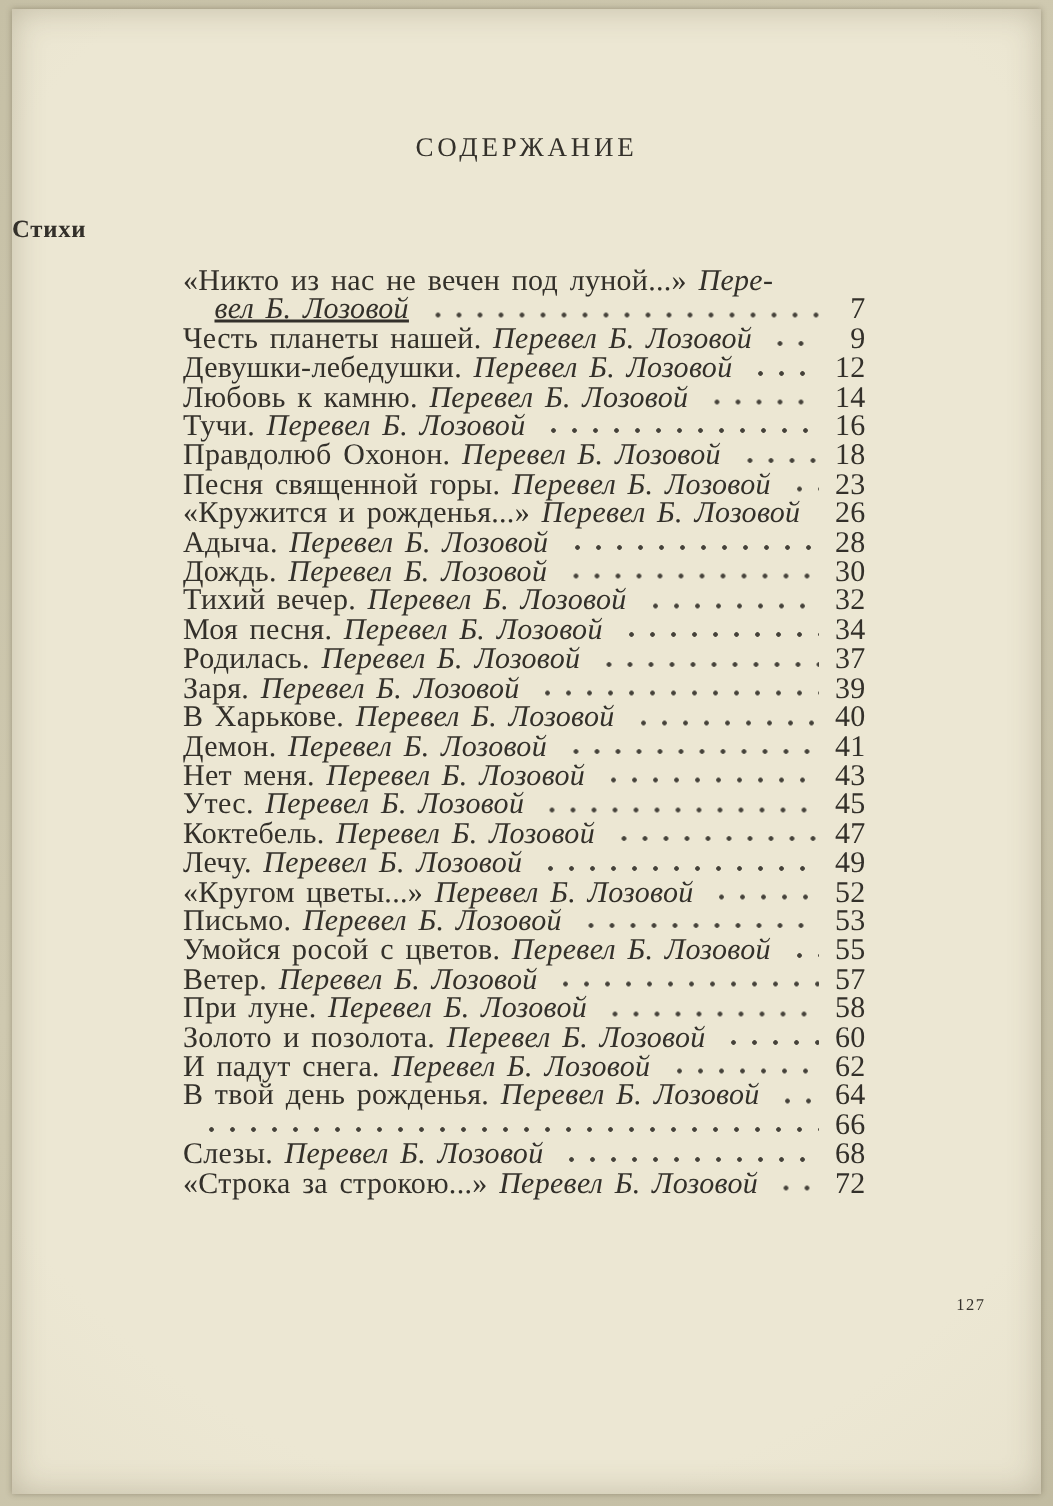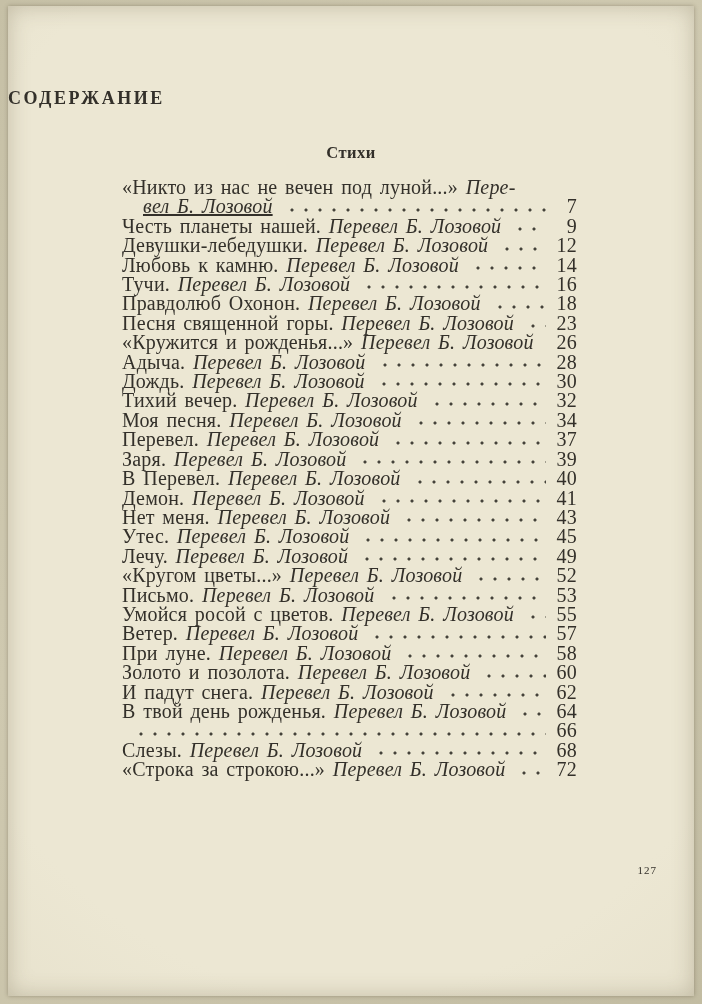--- a/index.html
+++ b/index.html
@@ -15,27 +15,26 @@
     background:linear-gradient(135deg,#c6c0a6 0%,#cfc9b0 40%,#c2bca2 100%);
   }
   .page{
     position:absolute;top:6px;left:8px;right:8px;bottom:8px;
     background:radial-gradient(ellipse 120% 100% at 50% 45%,#ece7d3 55%,#e3ddc7 85%,#d4ceb5 100%);
     box-shadow:inset 0 0 22px rgba(90,80,50,.28), 0 0 4px rgba(60,50,30,.35);
     color:#33302a;
   }
   .heading{
     position:absolute;top:82px;left:0;right:0;
-    text-align:left;
-    font-size:18px;font-weight:bold;letter-spacing:2.5px;
+    text-align:center;
+    font-size:18px;font-weight:normal;letter-spacing:2.5px;
     margin:0;
   }
   .section-title{
     position:absolute;top:137px;left:0;right:0;
-    text-align:center;
     font-size:16.5px;font-weight:bold;letter-spacing:0.5px;
     margin:0;
   }
   .toc{
     position:absolute;top:172px;left:114px;right:117px;
     font-size:20px;line-height:19.4px;
     letter-spacing:0.2px;word-spacing:2.5px;
   }
   .row{display:flex;align-items:baseline;}
   .row .txt{white-space:nowrap;}
@@ -125,48 +124,53 @@
         <span class="txt"><span class="t">Тихий вечер.</span> <span class="i">Перевел Б. Лозовой</span></span>
         <span class="lead"></span>
         <span class="p">32</span>
       </div>
       <div class="row">
         <span class="txt"><span class="t">Моя песня.</span> <span class="i">Перевел Б. Лозовой</span></span>
         <span class="lead"></span>
         <span class="p">34</span>
       </div>
       <div class="row">
-        <span class="txt"><span class="t">Перевел.</span> <span class="i">Перевел Б. Лозовой</span></span>
+        <span class="txt"><span class="t">Родилась.</span> <span class="i">Перевел Б. Лозовой</span></span>
         <span class="lead"></span>
         <span class="p">37</span>
       </div>
       <div class="row">
         <span class="txt"><span class="t">Заря.</span> <span class="i">Перевел Б. Лозовой</span></span>
         <span class="lead"></span>
         <span class="p">39</span>
       </div>
       <div class="row">
-        <span class="txt"><span class="t">В Перевел.</span> <span class="i">Перевел Б. Лозовой</span></span>
+        <span class="txt"><span class="t">В Харькове.</span> <span class="i">Перевел Б. Лозовой</span></span>
         <span class="lead"></span>
         <span class="p">40</span>
       </div>
       <div class="row">
         <span class="txt"><span class="t">Демон.</span> <span class="i">Перевел Б. Лозовой</span></span>
         <span class="lead"></span>
         <span class="p">41</span>
       </div>
       <div class="row">
         <span class="txt"><span class="t">Нет меня.</span> <span class="i">Перевел Б. Лозовой</span></span>
         <span class="lead"></span>
         <span class="p">43</span>
       </div>
       <div class="row">
         <span class="txt"><span class="t">Утес.</span> <span class="i">Перевел Б. Лозовой</span></span>
         <span class="lead"></span>
         <span class="p">45</span>
+      </div>
+      <div class="row">
+        <span class="txt"><span class="t">Коктебель.</span> <span class="i">Перевел Б. Лозовой</span></span>
+        <span class="lead"></span>
+        <span class="p">47</span>
       </div>
       <div class="row">
         <span class="txt"><span class="t">Лечу.</span> <span class="i">Перевел Б. Лозовой</span></span>
         <span class="lead"></span>
         <span class="p">49</span>
       </div>
       <div class="row">
         <span class="txt"><span class="t">«Кругом цветы...»</span> <span class="i">Перевел Б. Лозовой</span></span>
         <span class="lead"></span>
         <span class="p">52</span>

